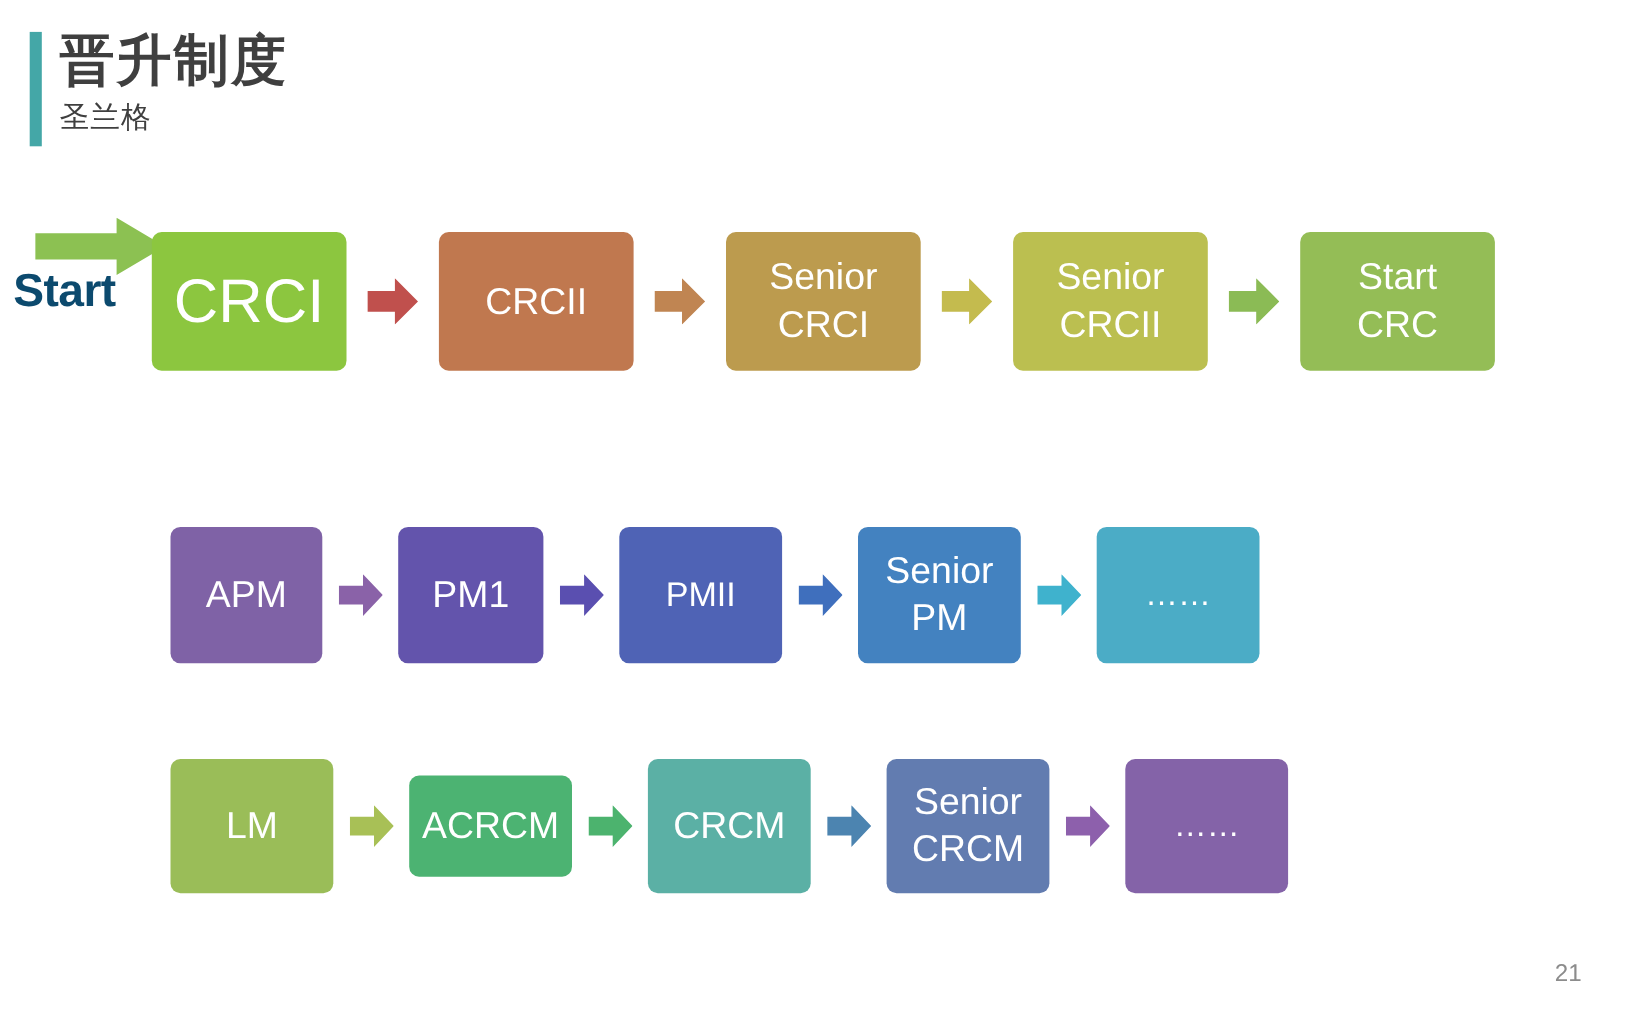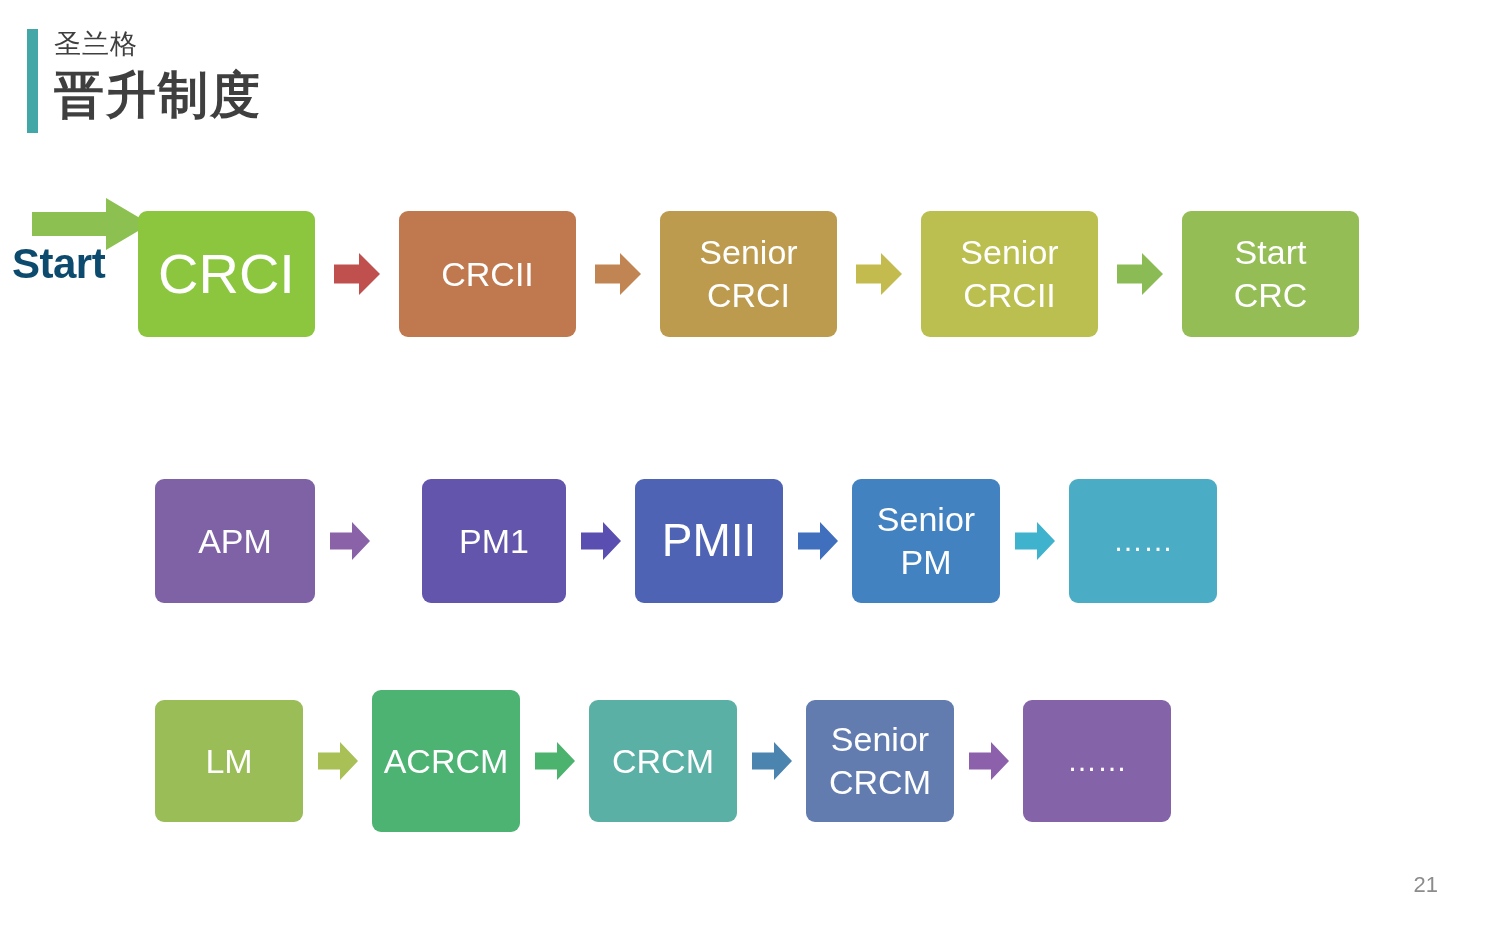--- a/index.html
+++ b/index.html
@@ -115,22 +115,22 @@
     font-size: 22px;
     color: #8c8c8c;
   }
 </style>
 </head>
 <body style="background: rgb(255, 255, 255);">
 
 <div id="title-block">
   <div id="title-accent-bar" style="background: rgb(68, 167, 167);"></div>
   <div id="title-texts">
+    <div id="title-main">晋升制度</div>
     <div id="title-sub">圣兰格</div>
-    <div id="title-main">晋升制度</div>
   </div>
 </div>
 
 <div id="start-marker">
   <svg id="start-arrow-svg" width="118" height="52" viewBox="0 0 118 52">
     <polygon points="0,14 74,14 74,0 118,26 74,52 74,38 0,38" fill="#8cc152"></polygon>
   </svg>
   <div id="start-label" style="color: #0c4a6e;">Start</div>
 </div>
 
@@ -169,37 +169,37 @@
       <div class="flow-arrow" style="width: 46px; height: 42px;"><svg width="46" height="42" viewBox="0 0 46 42">
           <polygon points="0,11.5 25,11.5 25,0 46,21 25,42 25,30.5 0,30.5" fill="#8bbb55"></polygon>
         </svg></div>
       <div class="spacer" style="width: 19px;"></div>
       <div class="node-box" style="width: 177px; height: 126px; background: rgb(148, 189, 86); color: rgb(255, 255, 255); font-size: 34px;">
         <span class="node-line">Start</span>
         <span class="node-line">CRC</span>
       </div>
     </div>
     <div class="flow-row" style="left: 155px; top: 479px;">
-      <div class="node-box" style="width: 160px; height: 124px; background: rgb(127, 98, 166); color: rgb(255, 255, 255); font-size: 34px; align-items: center;">
+      <div class="node-box" style="width: 138px; height: 124px; background: rgb(127, 98, 166); color: rgb(255, 255, 255); font-size: 34px; align-items: center;">
         <span class="node-line">APM</span>
       </div>
       <div class="spacer" style="width: 14.5px;"></div>
       <div class="flow-arrow" style="width: 40px; height: 38px;"><svg width="40" height="38" viewBox="0 0 40 38">
           <polygon points="0,10.5 22,10.5 22,0 40,19 22,38 22,27.5 0,27.5" fill="#8a62a8"></polygon>
         </svg></div>
       <div class="spacer" style="width: 14.5px;"></div>
-      <div class="node-box" style="width: 144px; height: 124px; background: rgb(99, 84, 172); color: rgb(255, 255, 255); font-size: 34px; margin-left: 38px;">
+      <div class="node-box" style="width: 132px; height: 124px; background: rgb(99, 84, 172); color: rgb(255, 255, 255); font-size: 34px;">
         <span class="node-line">PM1</span>
       </div>
       <div class="spacer" style="width: 14.5px;"></div>
       <div class="flow-arrow" style="width: 40px; height: 38px;"><svg width="40" height="38" viewBox="0 0 40 38">
           <polygon points="0,10.5 22,10.5 22,0 40,19 22,38 22,27.5 0,27.5" fill="#5a4fb0"></polygon>
         </svg></div>
       <div class="spacer" style="width: 14.5px;"></div>
-      <div class="node-box" style="width: 148px; height: 124px; background: rgb(79, 99, 181); color: rgb(255, 255, 255); font-size: 46px;">
+      <div class="node-box" style="width: 148px; height: 124px; background: rgb(79, 99, 181); color: rgb(255, 255, 255); font-size: 31px;">
         <span class="node-line">PMII</span>
       </div>
       <div class="spacer" style="width: 14.5px;"></div>
       <div class="flow-arrow" style="width: 40px; height: 38px;"><svg width="40" height="38" viewBox="0 0 40 38">
           <polygon points="0,10.5 22,10.5 22,0 40,19 22,38 22,27.5 0,27.5" fill="#3f6fbd"></polygon>
         </svg></div>
       <div class="spacer" style="width: 14.5px;"></div>
       <div class="node-box" style="width: 148px; height: 124px; background: rgb(67, 130, 192); color: rgb(255, 255, 255); font-size: 34px;">
         <span class="node-line">Senior</span>
         <span class="node-line">PM</span>
@@ -215,21 +215,21 @@
     </div>
     <div class="flow-row" style="left: 155px; top: 690px;">
       <div class="node-box" style="width: 148px; height: 122px; background: rgb(154, 189, 88); color: rgb(255, 255, 255); font-size: 34px;">
         <span class="node-line">LM</span>
       </div>
       <div class="spacer" style="width: 14.5px;"></div>
       <div class="flow-arrow" style="width: 40px; height: 38px;"><svg width="40" height="38" viewBox="0 0 40 38">
           <polygon points="0,10.5 22,10.5 22,0 40,19 22,38 22,27.5 0,27.5" fill="#a8c056"></polygon>
         </svg></div>
       <div class="spacer" style="width: 14.5px;"></div>
-      <div class="node-box" style="width: 148px; height: 142px; background: rgb(76, 179, 114); color: rgb(255, 255, 255); font-size: 34px;">
+      <div class="node-box" style="width: 148px; height: 92px; background: rgb(76, 179, 114); color: rgb(255, 255, 255); font-size: 34px;">
         <span class="node-line">ACRCM</span>
       </div>
       <div class="spacer" style="width: 14.5px;"></div>
       <div class="flow-arrow" style="width: 40px; height: 38px;"><svg width="40" height="38" viewBox="0 0 40 38">
           <polygon points="0,10.5 22,10.5 22,0 40,19 22,38 22,27.5 0,27.5" fill="#4cb36e"></polygon>
         </svg></div>
       <div class="spacer" style="width: 14.5px;"></div>
       <div class="node-box" style="width: 148px; height: 122px; background: rgb(91, 176, 165); color: rgb(255, 255, 255); font-size: 34px;">
         <span class="node-line">CRCM</span>
       </div>

